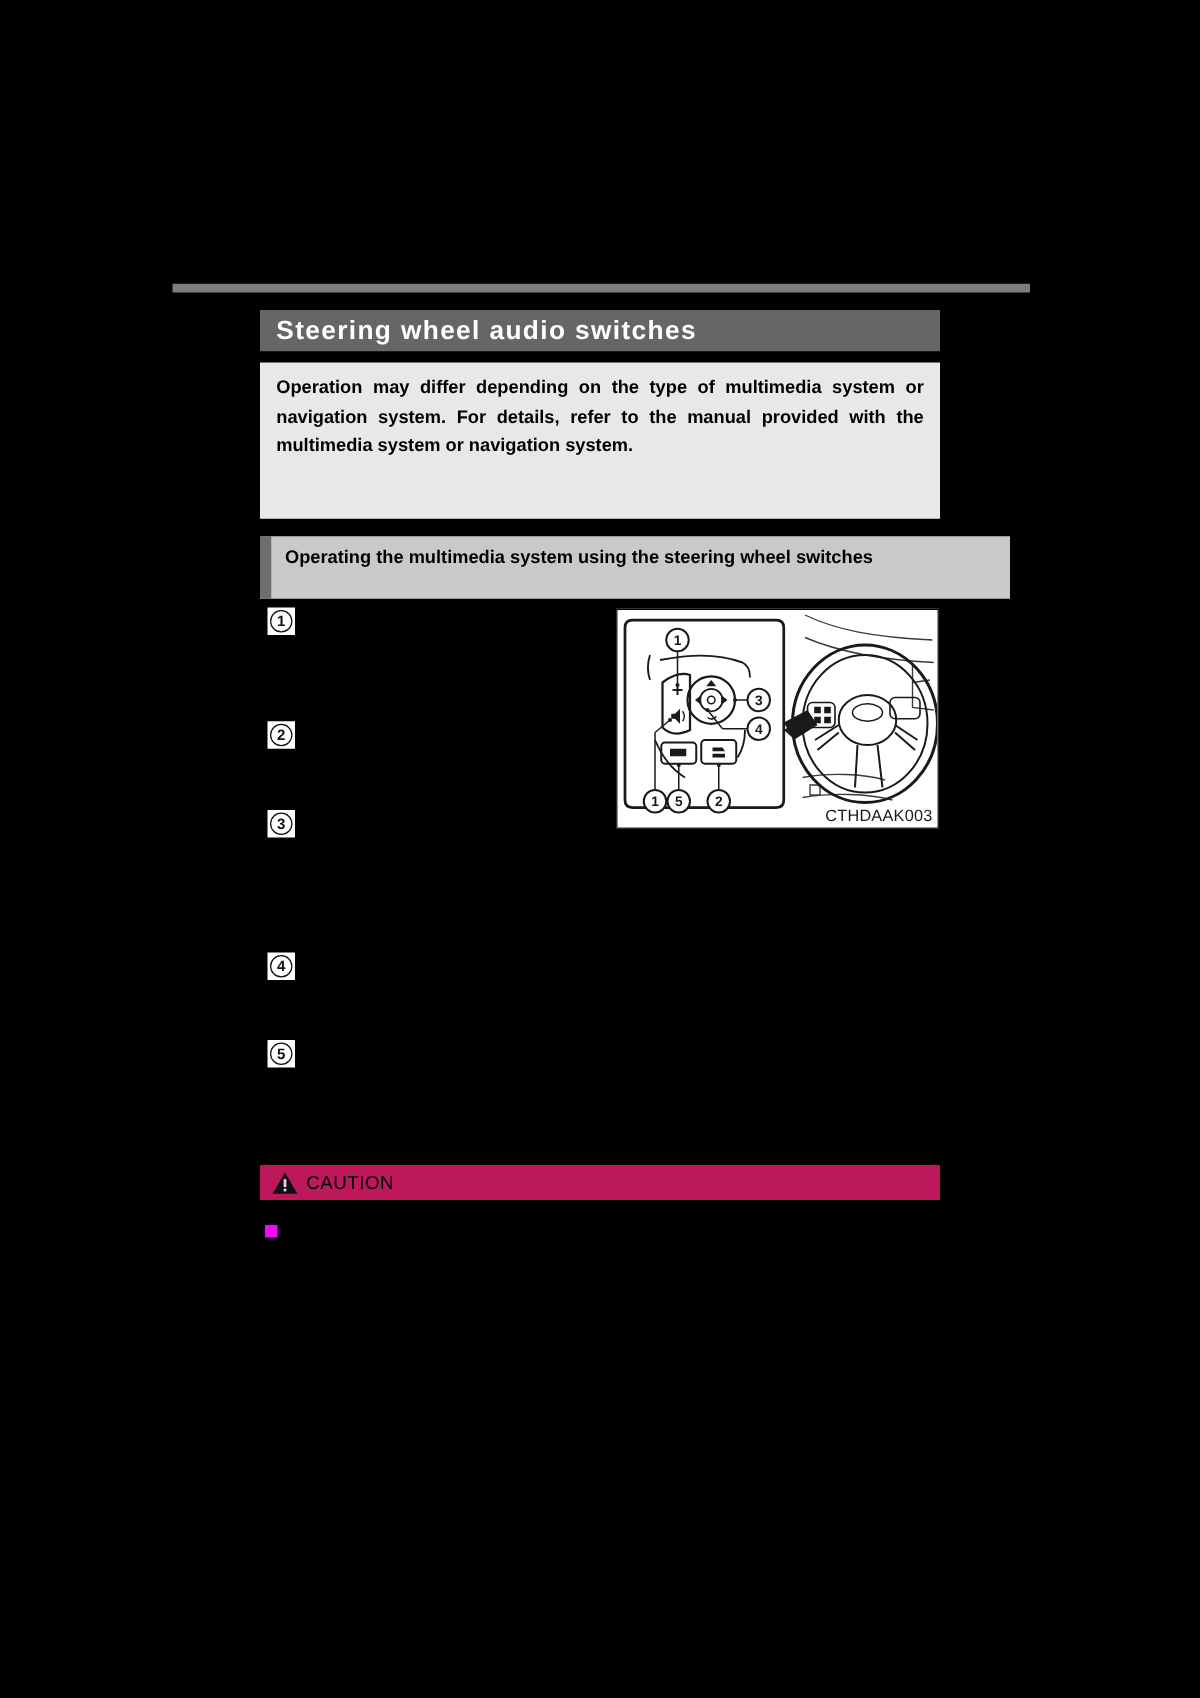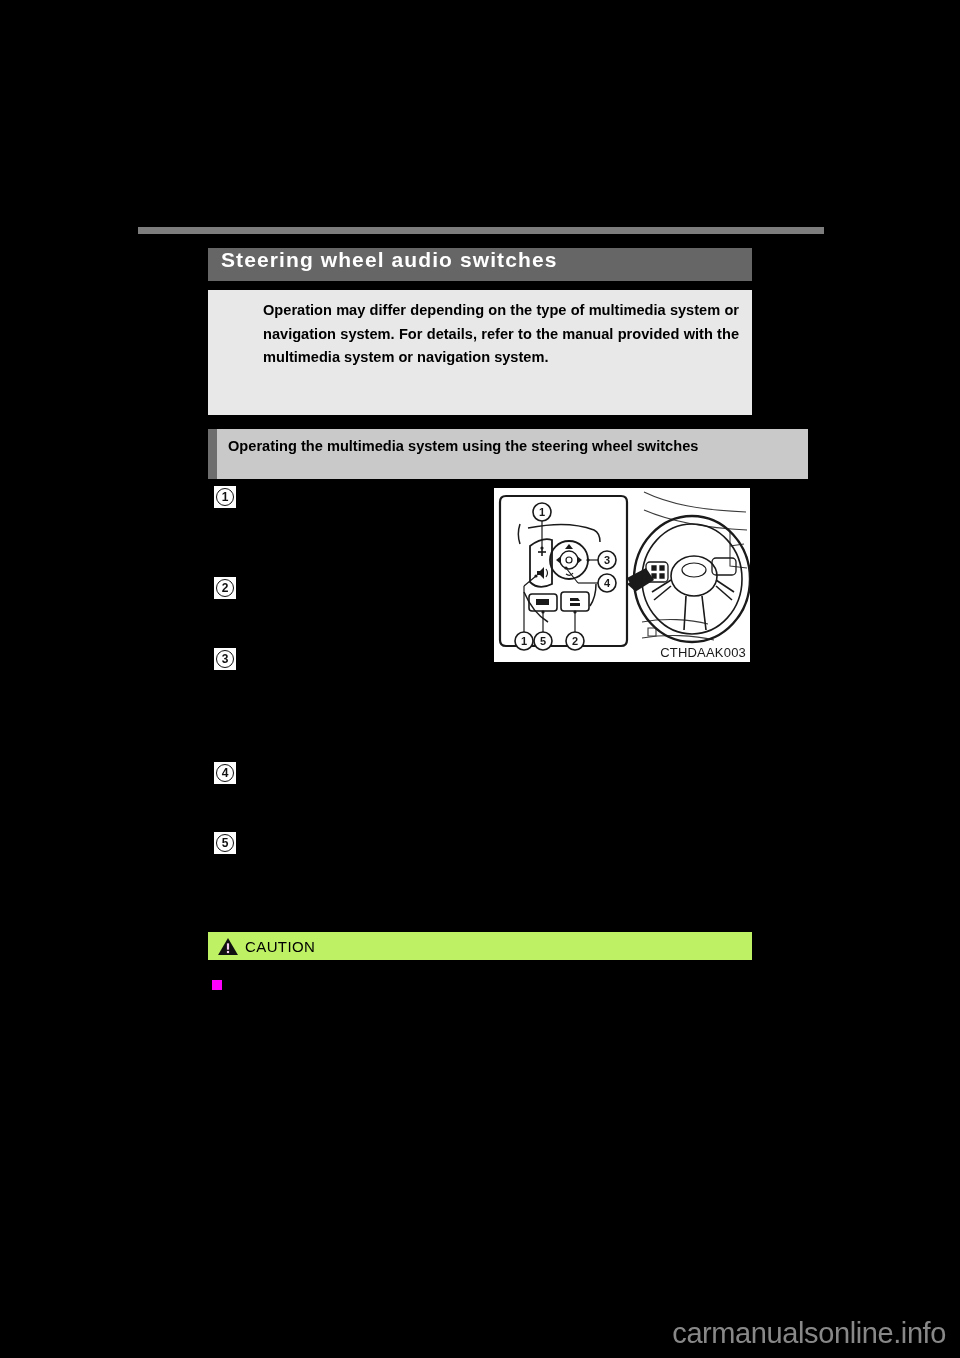--- a/index.html
+++ b/index.html
@@ -36,21 +36,21 @@
 
   
   .title-bar {
     position: absolute;
     left: 208px;
     top: 248px;
     width: 544px;
     height: 33px;
     background: #666666;
     display: flex;
-    align-items: flex-start;
+    align-items: center;
   }
   .title-bar .title-text {
     color: #ffffff;
     font-size: 21px;
     font-weight: bold;
     letter-spacing: 1.1px;
     padding-left: 13px;
     white-space: nowrap;
   }
 
@@ -67,21 +67,21 @@
   }
   .intro-box p {
     margin: 0;
     color: #000000;
     font-size: 14.6px;
     font-weight: bold;
     line-height: 23.5px;
     text-align: justify;
     text-align-last: left;
   }
-  .intro-box p.p2 { margin-top: 0; margin-left: 42px; }
+  .intro-box p.p2 { margin-top: 0; }
 
   
   .subsec {
     position: absolute;
     left: 208px;
     top: 429px;
     width: 600px;
     height: 50px;
     background: #c9c9c9;
     box-sizing: border-box;
@@ -151,21 +151,21 @@
     letter-spacing: 0.2px;
   }
 
   
   .caution {
     position: absolute;
     left: 208px;
     top: 932px;
     width: 544px;
     height: 28px;
-    background: #bef264;
+    background: #be185d;
     display: flex;
     align-items: center;
     padding-left: 9px;
     box-sizing: border-box;
   }
   .caution .tri {
     width: 22px;
     height: 19px;
     margin-right: 6px;
     flex: 0 0 auto;
@@ -367,15 +367,14 @@
     <svg class="tri" viewBox="0 0 24 21">
       <path d="M12 1 L23 20 L1 20 Z" fill="#111111"></path>
       <rect x="10.8" y="7" width="2.4" height="7" fill="#f7cdf2"></rect>
       <rect x="10.8" y="15.4" width="2.4" height="2.4" fill="#f7cdf2"></rect>
     </svg>
     <span class="caution-text">CAUTION</span>
   </div>
 
   <div class="bullet"></div>
 
-  <div class="watermark">carmanualsonline.info</div>
 
 </div>
 
 </body></html>

